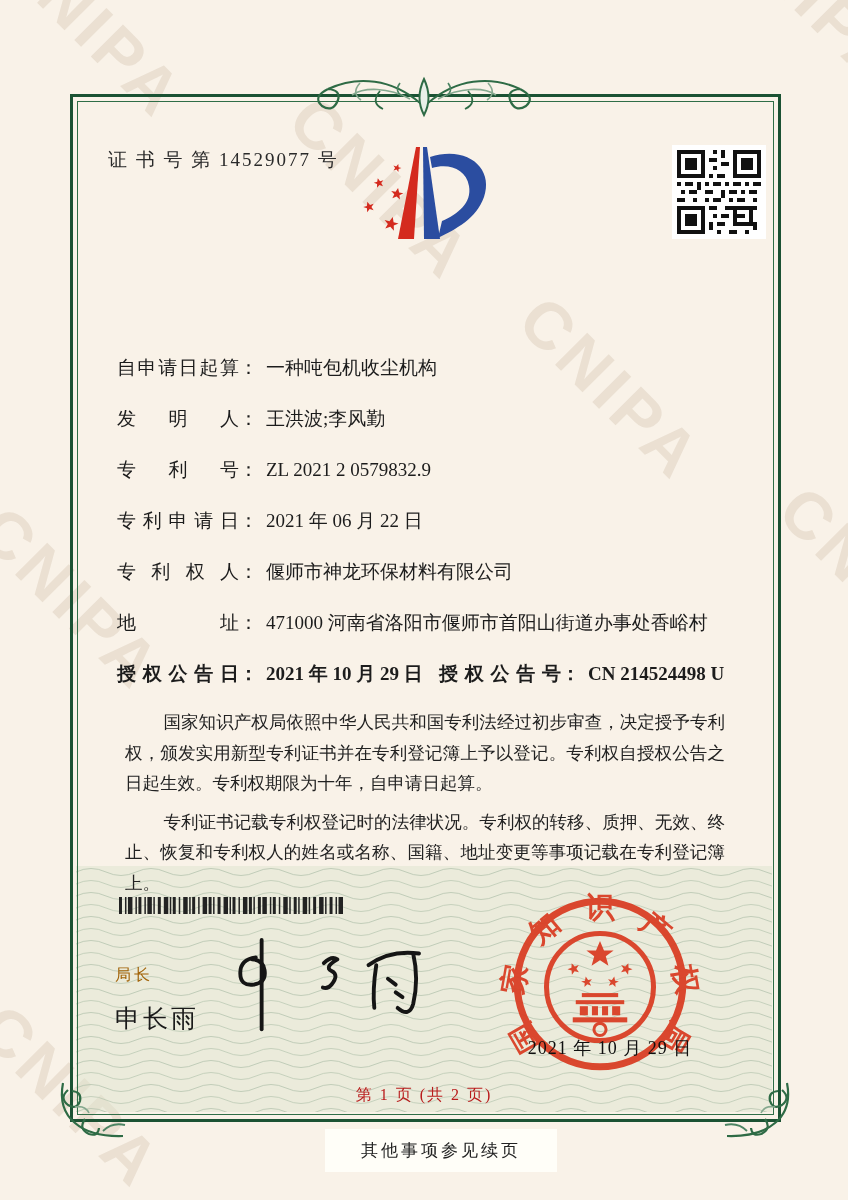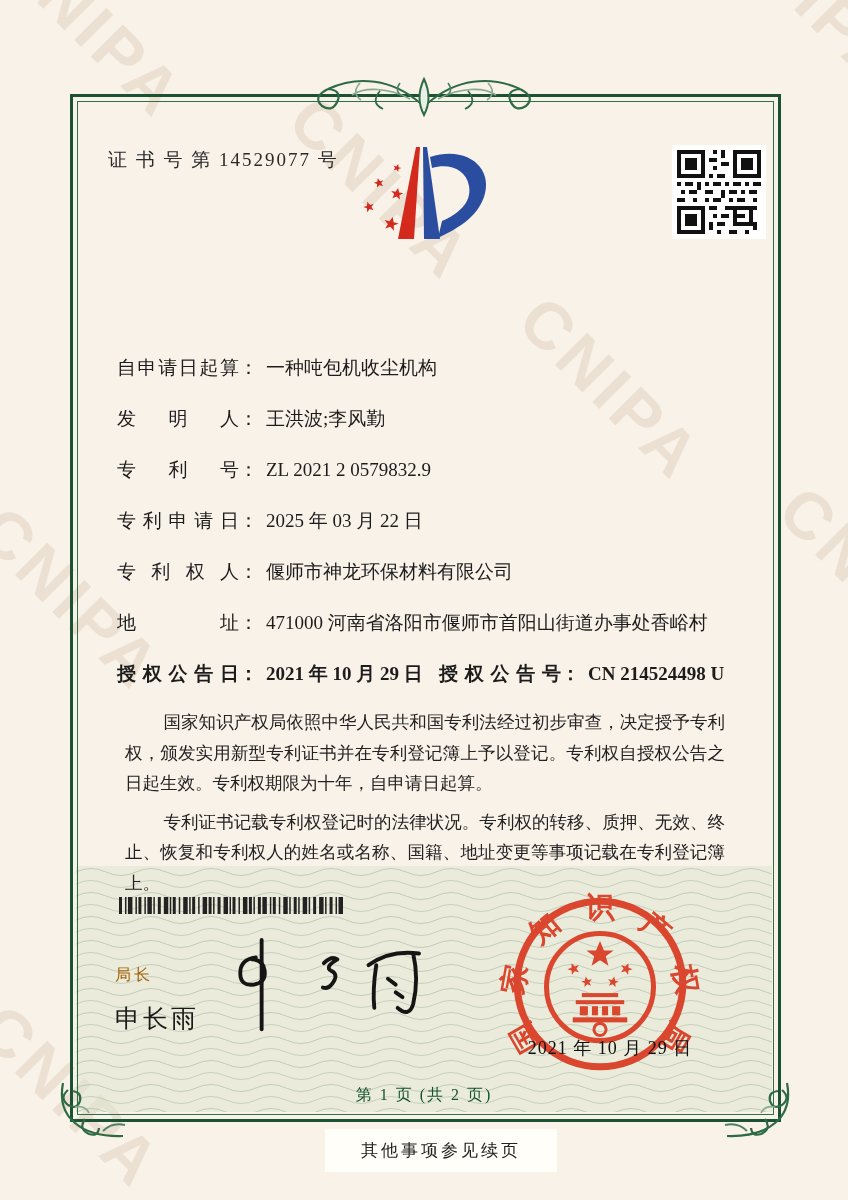--- a/index.html
+++ b/index.html
@@ -48,21 +48,21 @@
 
   .role{left:115px;top:965px;font-size:16px;letter-spacing:3px;color:#a16207;z-index:5;}
   .director{left:115px;top:1002px;font-size:25px;letter-spacing:3px;color:#1a1a1a;z-index:5;}
   .sig{left:222px;top:936px;z-index:6;line-height:0;}
 
   .seal{left:494px;top:878px;z-index:6;line-height:0;}
   .sealdate{left:519px;top:1036px;width:182px;text-align:center;font-size:18px;
             letter-spacing:1px;color:#101010;z-index:7;}
 
   .pageinfo{left:0;right:0;top:1085px;text-align:center;font-size:16px;
-            letter-spacing:2px;color:#14532d;z-index:5;}
+            letter-spacing:2px;color:#b91c1c;z-index:5;}
 
   .notebox{left:325px;top:1129px;width:232px;height:43px;background:#fffef8;
            text-align:center;line-height:43px;font-size:17px;letter-spacing:3px;
            color:#222;z-index:5;}
 
   .orn-top{left:260px;top:69px;z-index:4;line-height:0;}
   .orn-bl{left:55px;top:1077px;z-index:4;line-height:0;}
   .orn-br{left:719px;top:1077px;z-index:4;line-height:0;transform:scaleX(-1);}
 </style>
 </head>
@@ -195,21 +195,21 @@
     <div class="frow">
       <span class="flabel">自申请日起算</span><span>：</span><span class="fval">一种吨包机收尘机构</span>
     </div>
     <div class="frow">
       <span class="flabel">发明人</span><span>：</span><span class="fval">王洪波;李风勤</span>
     </div>
     <div class="frow">
       <span class="flabel">专利号</span><span>：</span><span class="fval">ZL 2021 2 0579832.9</span>
     </div>
     <div class="frow">
-      <span class="flabel">专利申请日</span><span>：</span><span class="fval">2025 年 03 月 22 日</span>
+      <span class="flabel">专利申请日</span><span>：</span><span class="fval">2021 年 06 月 22 日</span>
     </div>
     <div class="frow">
       <span class="flabel">专利权人</span><span>：</span><span class="fval">偃师市神龙环保材料有限公司</span>
     </div>
     <div class="frow">
       <span class="flabel">地址</span><span>：</span><span class="fval">471000 河南省洛阳市偃师市首阳山街道办事处香峪村</span>
     </div>
     <div class="frow last">
       <span class="fpair1"><span class="flabel">授权公告日</span><span>：</span><span class="fval">2021 年 10 月 29 日</span></span>
       <span><span class="flabel">授权公告号</span><span>：</span><span class="fval">CN 214524498 U</span></span>

